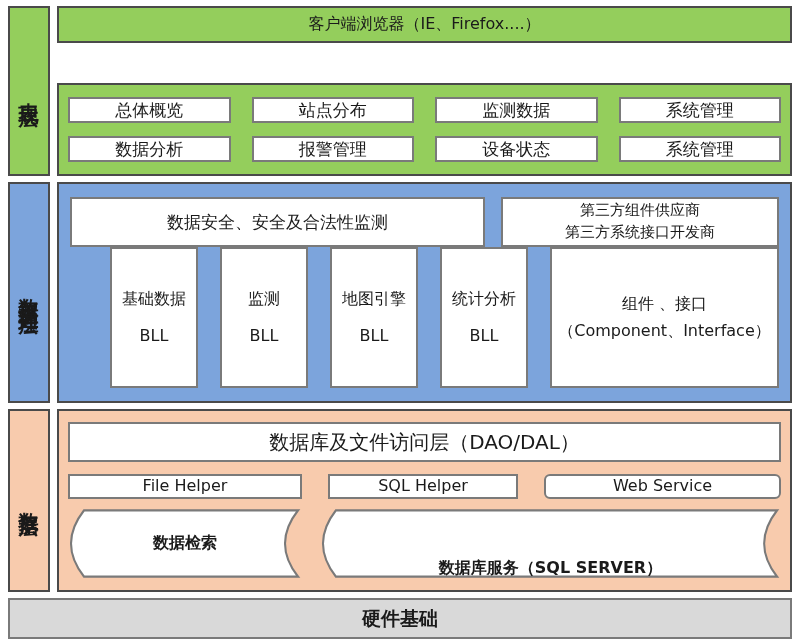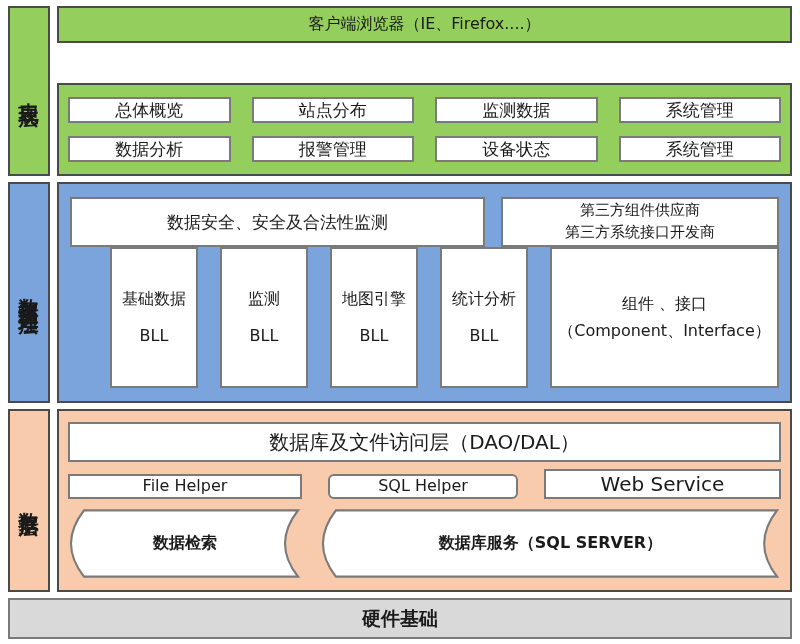--- a/index.html
+++ b/index.html
@@ -34,26 +34,26 @@
   .brow1 .right{flex:2;flex-direction:column;font-size:15px;line-height:1.45;}
   .brow2{flex:1;display:flex;gap:22px;min-height:0;margin-left:40px;}
   .bll{flex:0 0 88px;flex-direction:column;gap:16px;font-size:16px;}
   .comp{flex:1;flex-direction:column;gap:6px;font-size:16px;}
   
   .opanel{flex:1;box-sizing:border-box;border:2px solid #4a4a4a;background:#f8cbad;
           display:flex;flex-direction:column;gap:9px;padding:11px 9px;min-width:0;}
   .dao-bar{height:40px;font-size:20px;}
   .helper-row{display:flex;gap:26px;height:28px;align-items:flex-end;}
   .helper-row .h1{flex:0 0 234px;font-size:16px;}
-  .helper-row .h2{flex:0 0 190px;font-size:16px;border-radius:6px;}
-  .helper-row .h3{flex:1;font-size:20px;}
+  .helper-row .h2{flex:0 0 190px;font-size:16px;}
+  .helper-row .h3{flex:1;font-size:16px;border-radius:6px;}
   .store-row{flex:1;display:flex;gap:18px;min-height:0;}
   .store{position:relative;display:flex;align-items:center;justify-content:center;font-weight:bold;}
   .store.s1{flex:0 0 234px;}
-  .store.s2{flex:1;}
+  .store.s2{flex:1;align-items:flex-end;}
   .store svg{position:absolute;inset:0;width:100%;height:100%;}
   .store-label{position:relative;z-index:1;font-size:16px;}
   
   .hardware{box-sizing:border-box;height:41px;background:#d9d9d9;border:2px solid #7a7a7a;
             display:flex;align-items:center;justify-content:center;
             font-size:19px;font-weight:700;}
 </style>
 </head>
 <body>
 

